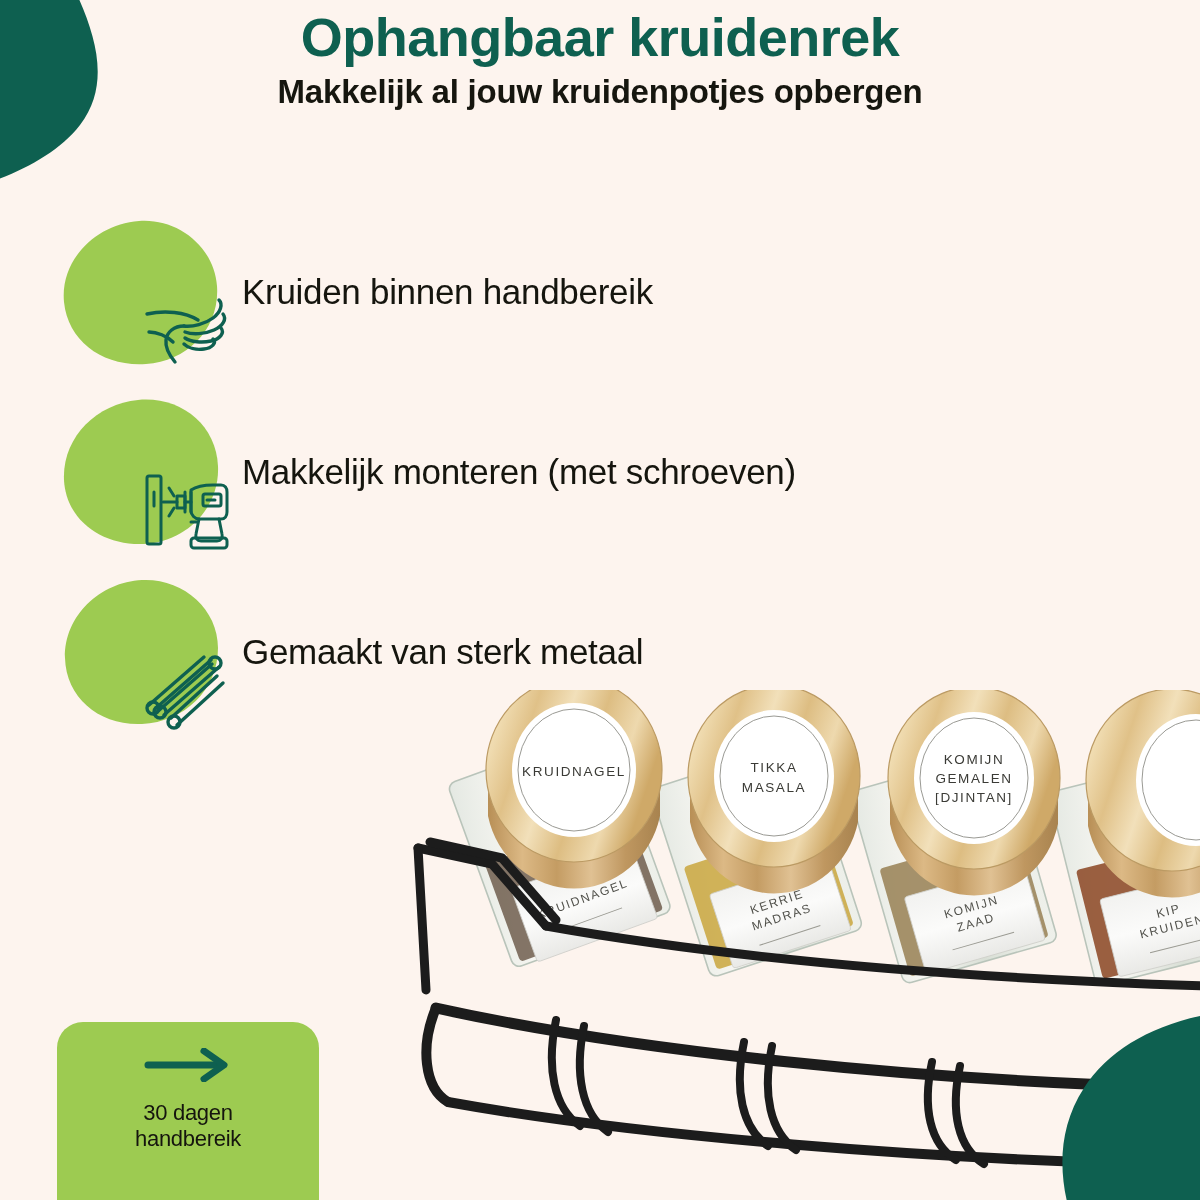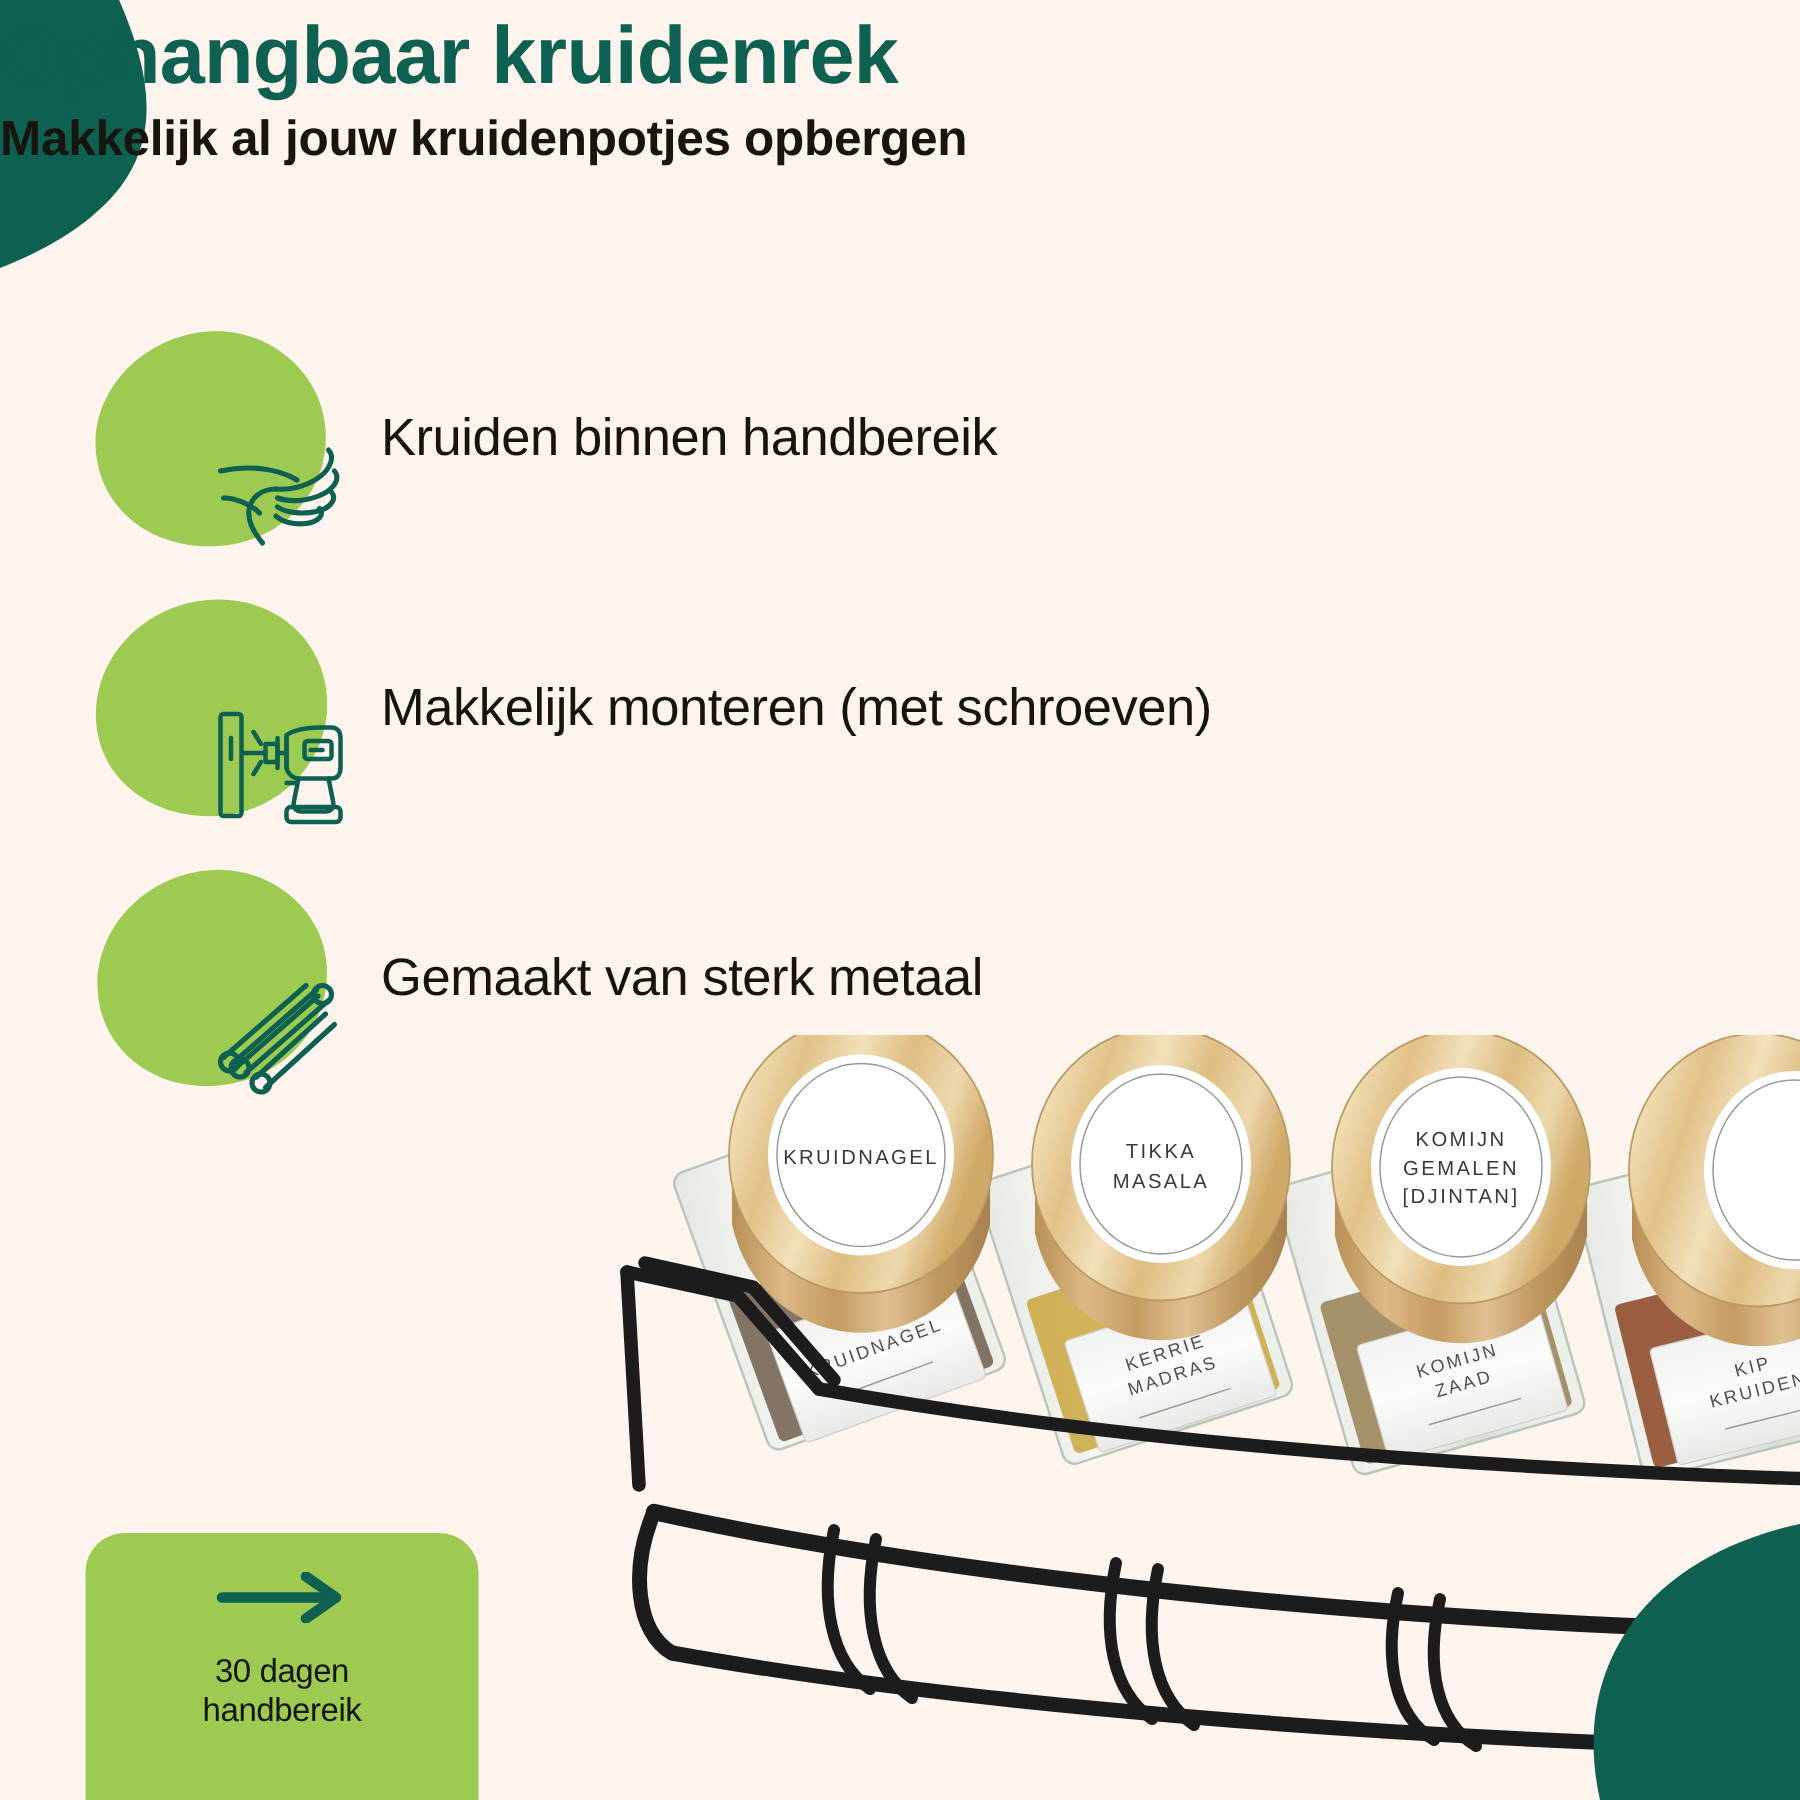--- a/index.html
+++ b/index.html
@@ -10,41 +10,41 @@
     position:relative;
   }
   #stage{position:absolute;inset:0;width:1200px;height:1200px;overflow:hidden;}
 
   
   .corner-blob{position:absolute;pointer-events:none;}
   #blob-tl{left:-70px;top:-60px;width:190px;height:260px;}
   #blob-br{right:-40px;bottom:-40px;width:190px;height:230px;}
 
   
-  #header{position:absolute;left:0;top:8px;width:1200px;text-align:left;}
+  #header{position:absolute;left:0;top:8px;width:1200px;text-align:center;}
   #title{
     color:#0E6050;font-size:54px;font-weight:bold;letter-spacing:-0.5px;
     line-height:1.08;margin:0;white-space:nowrap;
   }
   #subtitle{
     color:#16160F;font-size:33px;font-weight:bold;letter-spacing:-0.2px;
     margin:8px 0 0 0;line-height:1.1;white-space:nowrap;
   }
 
   
   #features{position:absolute;left:62px;top:212px;width:940px;}
   .feature-row{display:flex;align-items:center;height:160px;margin-bottom:20px;}
   .feature-badge{
     width:158px;height:148px;flex:0 0 158px;position:relative;
     display:flex;align-items:center;justify-content:center;
   }
   .feature-badge svg{position:absolute;left:0;top:0;}
   .feature-icon{position:relative;z-index:2;}
   .feature-label{
-    margin-left:34px;font-size:35px;color:#15150E;letter-spacing:-0.3px;
+    margin-left:22px;font-size:35px;color:#15150E;letter-spacing:-0.3px;
     white-space:nowrap;
     text-align:right;
   }
 
   
   #trial-badge{
     position:absolute;left:57px;top:1022px;width:262px;height:215px;
     background:#9DCB51;border-radius:26px;
     display:flex;flex-direction:column;align-items:center;
     padding-top:26px;box-sizing:border-box;

